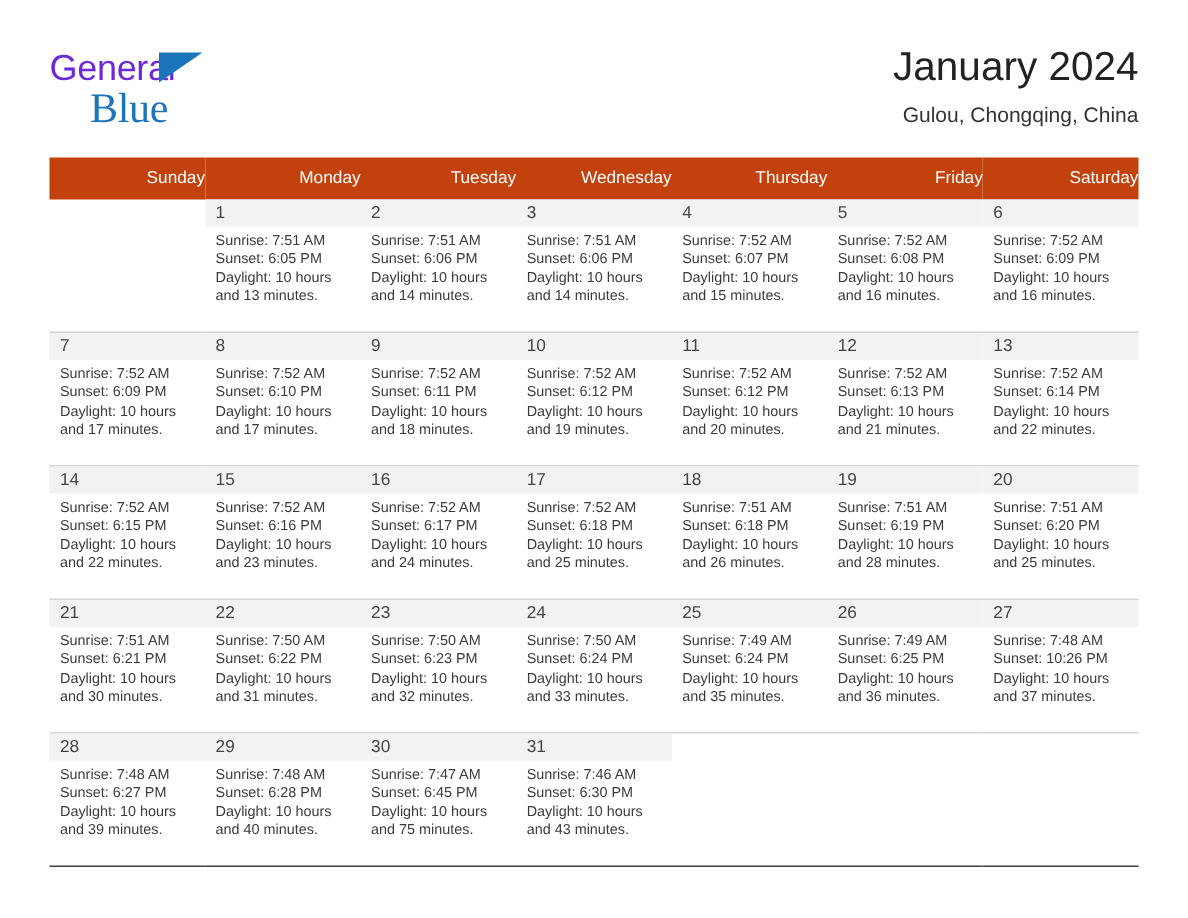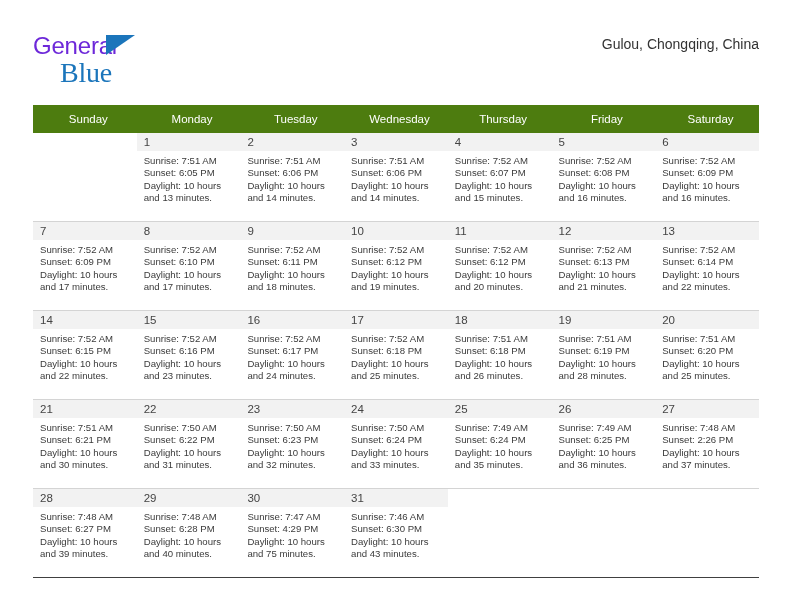--- a/index.html
+++ b/index.html
@@ -88,25 +88,25 @@
   
   .calendar {
     position: absolute;
     left: 33px;
     top: 105px;
     width: 726px;
     border-collapse: collapse;
     table-layout: fixed;
   }
   .calendar th {
-    background: #4d7c0f;
+    background: #c2410c;
     color: #ffffff;
     font-size: 11.5px;
     font-weight: normal;
-    text-align: center;
+    text-align: right;
     padding: 5px 0 5px 7px;
     height: 18px;
     border: none;
   }
   .calendar td {
     vertical-align: top;
     width: 103.7px;
     height: 74px;
     padding: 0;
     border: none;
@@ -150,20 +150,21 @@
 
   <div class="header">
 
     <div class="logo">
       <span class="logo-general">General</span>
       <span class="logo-triangle"></span>
       <span class="logo-blue">Blue</span>
     </div>
 
     <div class="title-block">
+      <h1 class="cal-title">January 2024</h1>
       <div class="cal-subtitle">Gulou, Chongqing, China</div>
     </div>
 
   </div>
 
   <table class="calendar">
     <thead>
       <tr>
         <th>Sunday</th>
         <th>Monday</th>
@@ -477,21 +478,21 @@
                 <div>Daylight: 10 hours</div>
                 <div>and 36 minutes.</div>
               </div>
             </div>
           </td>
           <td>
             <div class="daycell filled">
               <div class="daynum-bar">27</div>
               <div class="dayinfo">
                 <div>Sunrise: 7:48 AM</div>
-                <div>Sunset: 2:26 PM</div>
+                <div>Sunset: 10:26 PM</div>
                 <div>Daylight: 10 hours</div>
                 <div>and 37 minutes.</div>
               </div>
             </div>
           </td>
         </tr>
         <tr class="week">
           <td>
             <div class="daycell filled">
               <div class="daynum-bar">28</div>
@@ -512,21 +513,21 @@
                 <div>Daylight: 10 hours</div>
                 <div>and 40 minutes.</div>
               </div>
             </div>
           </td>
           <td>
             <div class="daycell filled">
               <div class="daynum-bar">30</div>
               <div class="dayinfo">
                 <div>Sunrise: 7:47 AM</div>
-                <div>Sunset: 4:29 PM</div>
+                <div>Sunset: 6:45 PM</div>
                 <div>Daylight: 10 hours</div>
                 <div>and 75 minutes.</div>
               </div>
             </div>
           </td>
           <td>
             <div class="daycell filled">
               <div class="daynum-bar">31</div>
               <div class="dayinfo">
                 <div>Sunrise: 7:46 AM</div>

